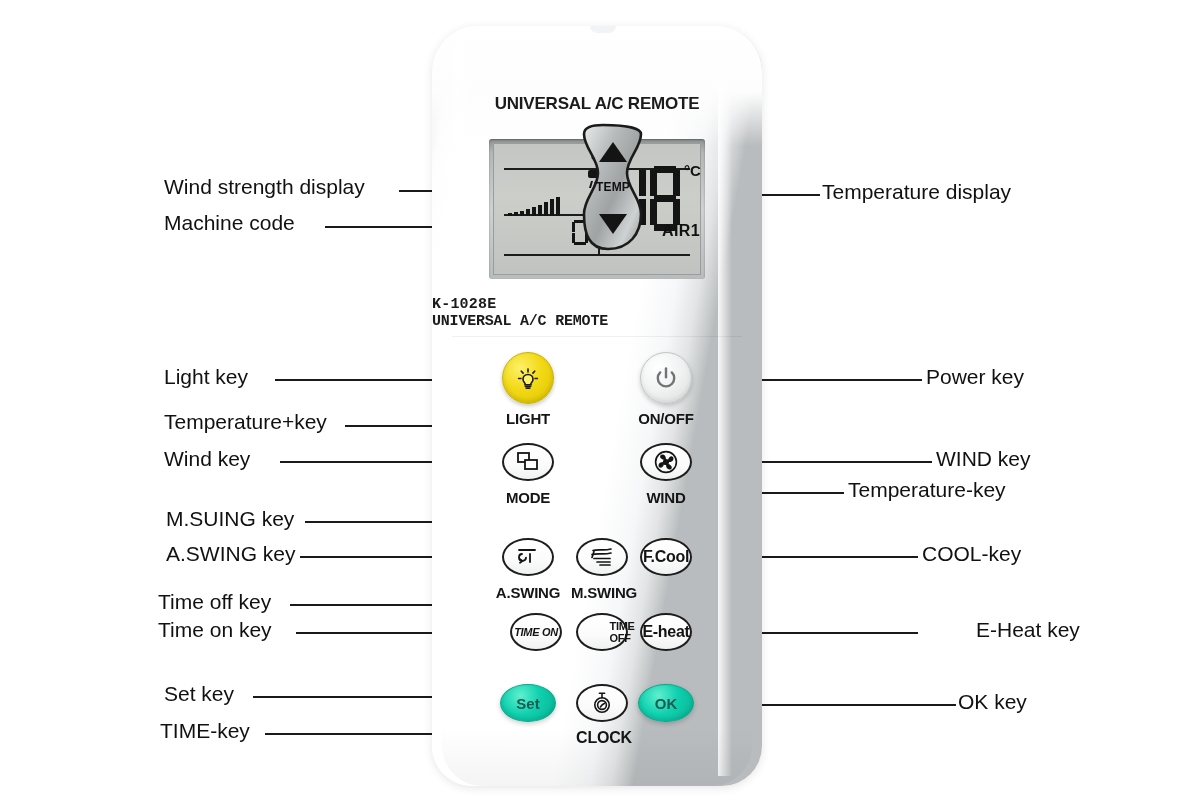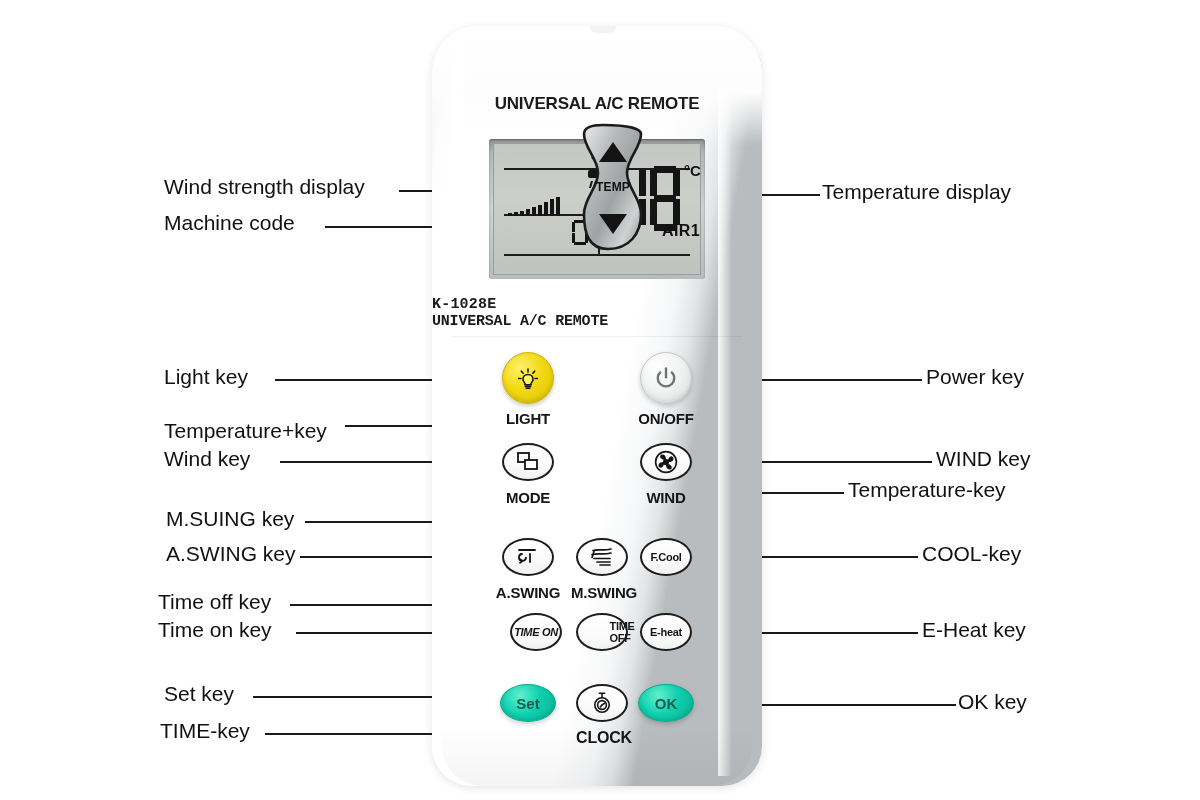--- a/index.html
+++ b/index.html
@@ -131,21 +131,21 @@
     background:linear-gradient(180deg,#ffffff 0%,#fbfbfb 60%,#f0f1f1 100%);
     border:2px solid #1d1d1d;
   }
   .oval-teal{
     width:56px;height:38px;border-radius:50%/50%;
     background:radial-gradient(circle at 36% 30%, #5ff0cf 0%, #0fd0ae 45%, #07b193 100%);
     border:1px solid #06a98c;
     box-shadow:0 2px 5px rgba(0,0,0,.2), inset 0 -2px 4px rgba(0,0,0,.12);
     color:#1a5c52;font-size:15px;font-weight:700;
   }
-  .oval-txt{font-size:11px;font-weight:700;color:#141414;letter-spacing:-.3px;}
+  .oval-txt{font-size:16px;font-weight:700;color:#141414;letter-spacing:-.3px;}
 
   
   .temp-rocker{
     position:absolute;left:142px;top:96px;width:78px;height:130px;
   }
   .temp-rocker svg{display:block;}
   .temp-word{
     position:absolute;left:0;top:58px;width:78px;text-align:center;
     font-size:12px;font-weight:700;color:#111;letter-spacing:.2px;
   }
@@ -174,35 +174,35 @@
   <div class="lline" style="left:700px;top:379px;width:222px;"></div>
   <div class="lline" style="left:692px;top:461px;width:240px;"></div>
   <div class="lline" style="left:620px;top:492px;width:224px;"></div>
   <div class="lline" style="left:700px;top:556px;width:218px;"></div>
   <div class="lline" style="left:700px;top:632px;width:218px;"></div>
   <div class="lline" style="left:700px;top:704px;width:256px;"></div>
 
   <div class="callout left" style="left:164px;top:176px;"><span>Wind strength display</span></div>
   <div class="callout left" style="left:164px;top:212px;"><span>Machine code</span></div>
   <div class="callout left" style="left:164px;top:366px;"><span>Light key</span></div>
-  <div class="callout left" style="left:164px;top:420px;"><span>Temperature+key</span></div>
+  <div class="callout left" style="left:164px;top:411px;"><span>Temperature+key</span></div>
   <div class="callout left" style="left:164px;top:448px;"><span>Wind key</span></div>
   <div class="callout left" style="left:166px;top:508px;"><span>M.SUING key</span></div>
   <div class="callout left" style="left:166px;top:543px;"><span>A.SWING key</span></div>
   <div class="callout left" style="left:158px;top:591px;"><span>Time off key</span></div>
   <div class="callout left" style="left:158px;top:619px;"><span>Time on key</span></div>
   <div class="callout left" style="left:164px;top:683px;"><span>Set key</span></div>
   <div class="callout left" style="left:160px;top:720px;"><span>TIME-key</span></div>
 
   <div class="callout right" style="left:822px;top:181px;"><span>Temperature display</span></div>
   <div class="callout right" style="left:926px;top:366px;text-align:center;"><span>Power key</span></div>
   <div class="callout right" style="left:936px;top:448px;"><span>WIND key</span></div>
   <div class="callout right" style="left:848px;top:479px;"><span>Temperature-key</span></div>
   <div class="callout right" style="left:922px;top:543px;"><span>COOL-key</span></div>
-  <div class="callout right" style="left:922px;top:619px;"><span>E-Heat key</span></div>
+  <div class="callout right" style="left:976px;top:619px;"><span>E-Heat key</span></div>
   <div class="callout right" style="left:958px;top:691px;"><span>OK key</span></div>
 
   <div class="remote">
     <div class="cap-top"></div>
     <div class="cap-notch"></div>
     <div class="shine"></div>
     <div class="shine2"></div>
     <div class="bottom-shadow"></div>
 
     <div class="brand" style="top:67px;">

